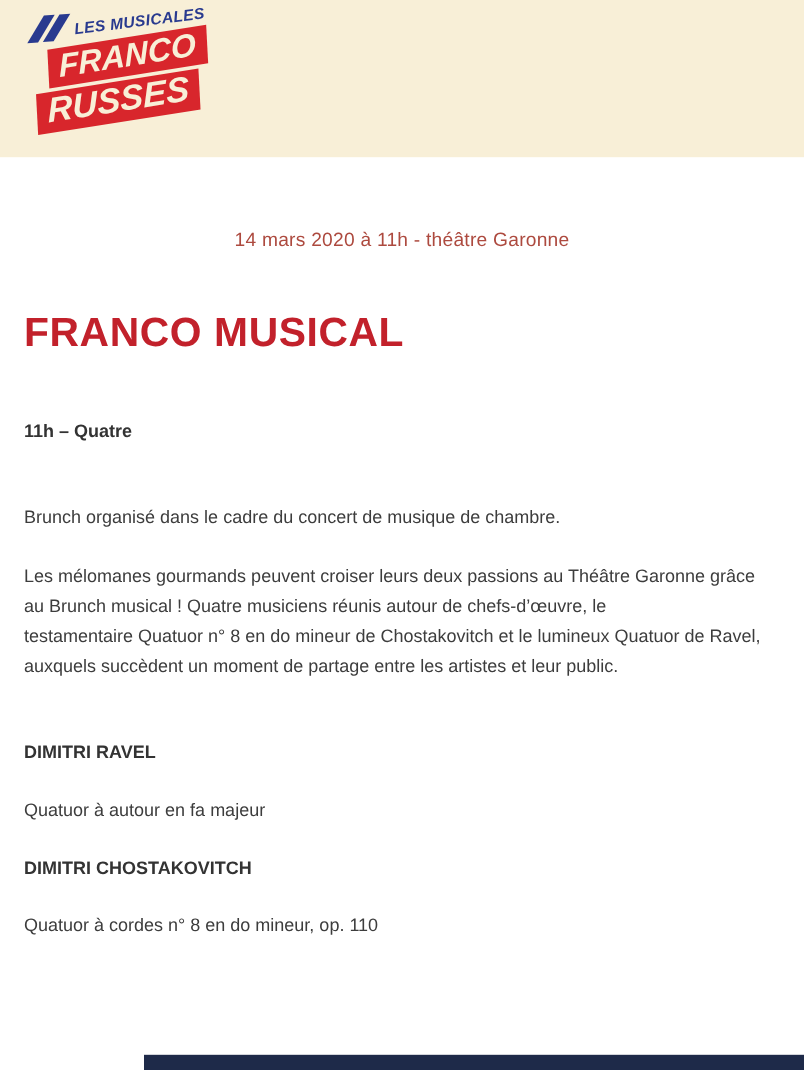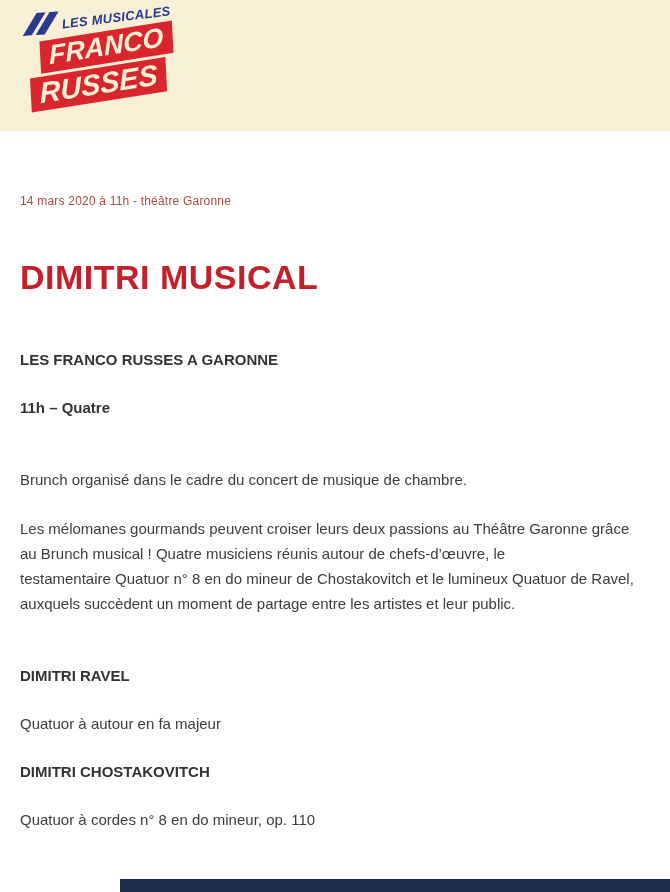--- a/index.html
+++ b/index.html
@@ -41,21 +41,21 @@
   }
   .word-franco { font-size:27px; margin:6px 0 0 16px; transform:rotate(-5deg) skewX(-6deg); }
   .word-russes { font-size:29px; margin:4px 0 0 4px;  transform:rotate(-5deg) skewX(-6deg); }
 
   
   .content {
     position:absolute; top:131px; left:0; width:100%;
     padding:0 20px; font-size:15px; line-height:24px;
   }
   .post-meta {
-    margin-top:58px; font-size:12px; color:#ad4a3f; letter-spacing:0.2px;
+    margin-top:58px; font-size:16px; color:#ad4a3f; letter-spacing:0.2px;text-align:center;
   }
   .page-title {
     margin-top:46px; font-size:34px; line-height:1.1;
     color:#c2212b; font-weight:bold; letter-spacing:0.5px;
   }
   .block { margin-top:24px; white-space:pre-line; }
   .block.first { margin-top:28px; }
   .b { font-weight:bold; color:#333333; }
   .line { line-height:24px; }
   .desc { line-height:25px; }
@@ -76,24 +76,23 @@
     <span class="logo-word word-franco">FRANCO</span>
     <br>
     <span class="logo-word word-russes">RUSSES</span>
   </div>
 </div>
 
 <div class="content">
 
   <div class="post-meta">14 mars 2020 à 11h - théâtre Garonne</div>
 
-  <h1 class="page-title">DIMITRI MUSICAL</h1>
+  <h1 class="page-title">FRANCO MUSICAL</h1>
 
   <div class="block first">
-    <div class="line b">LES FRANCO RUSSES A GARONNE</div>
     <div class="line b">11h – Quatre</div>
   </div>
 
   <div class="block line">Brunch organisé dans le cadre du concert de musique de chambre.</div>
 
 
   <div class="block desc">Les mélomanes gourmands peuvent croiser leurs deux passions au Théâtre Garonne grâce au Brunch musical ! Quatre musiciens réunis autour de chefs-d’œuvre, le
 testamentaire Quatuor n° 8 en do mineur de Chostakovitch et le lumineux Quatuor de Ravel, auxquels succèdent un moment de partage entre les artistes et leur public.</div>
 
   <div class="block">

